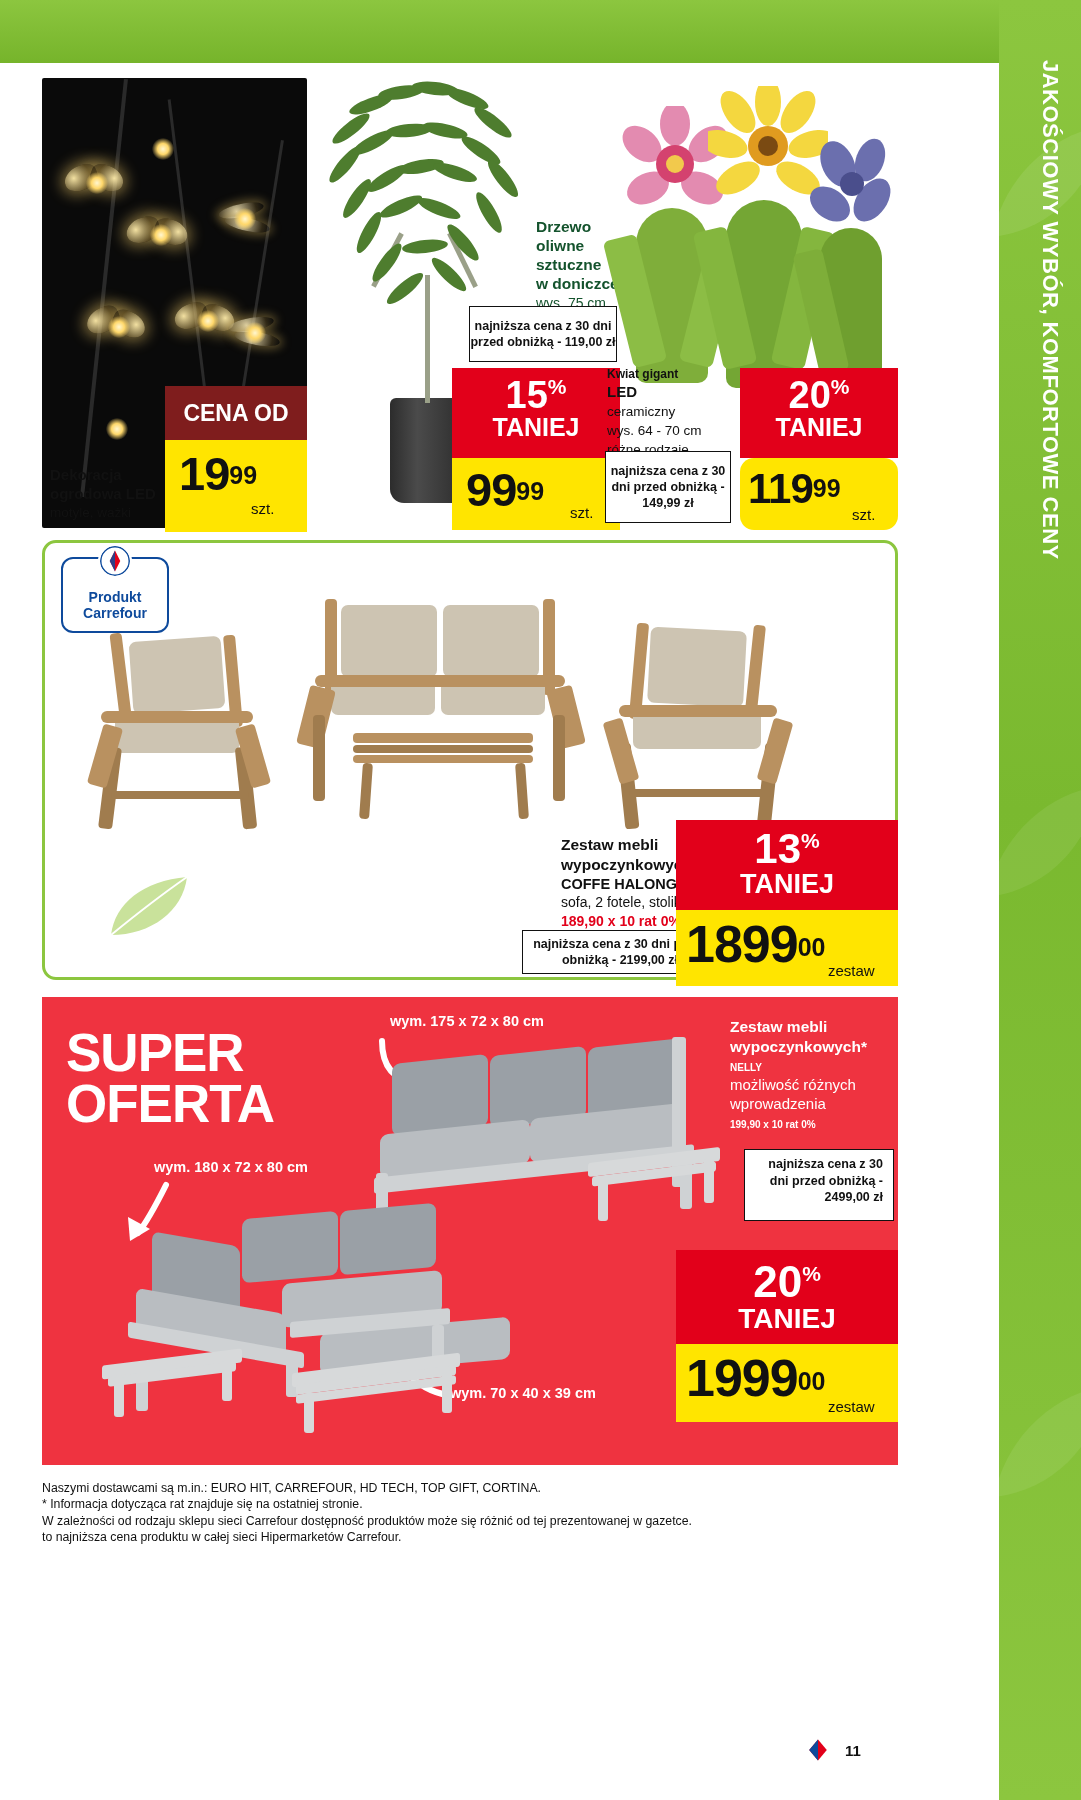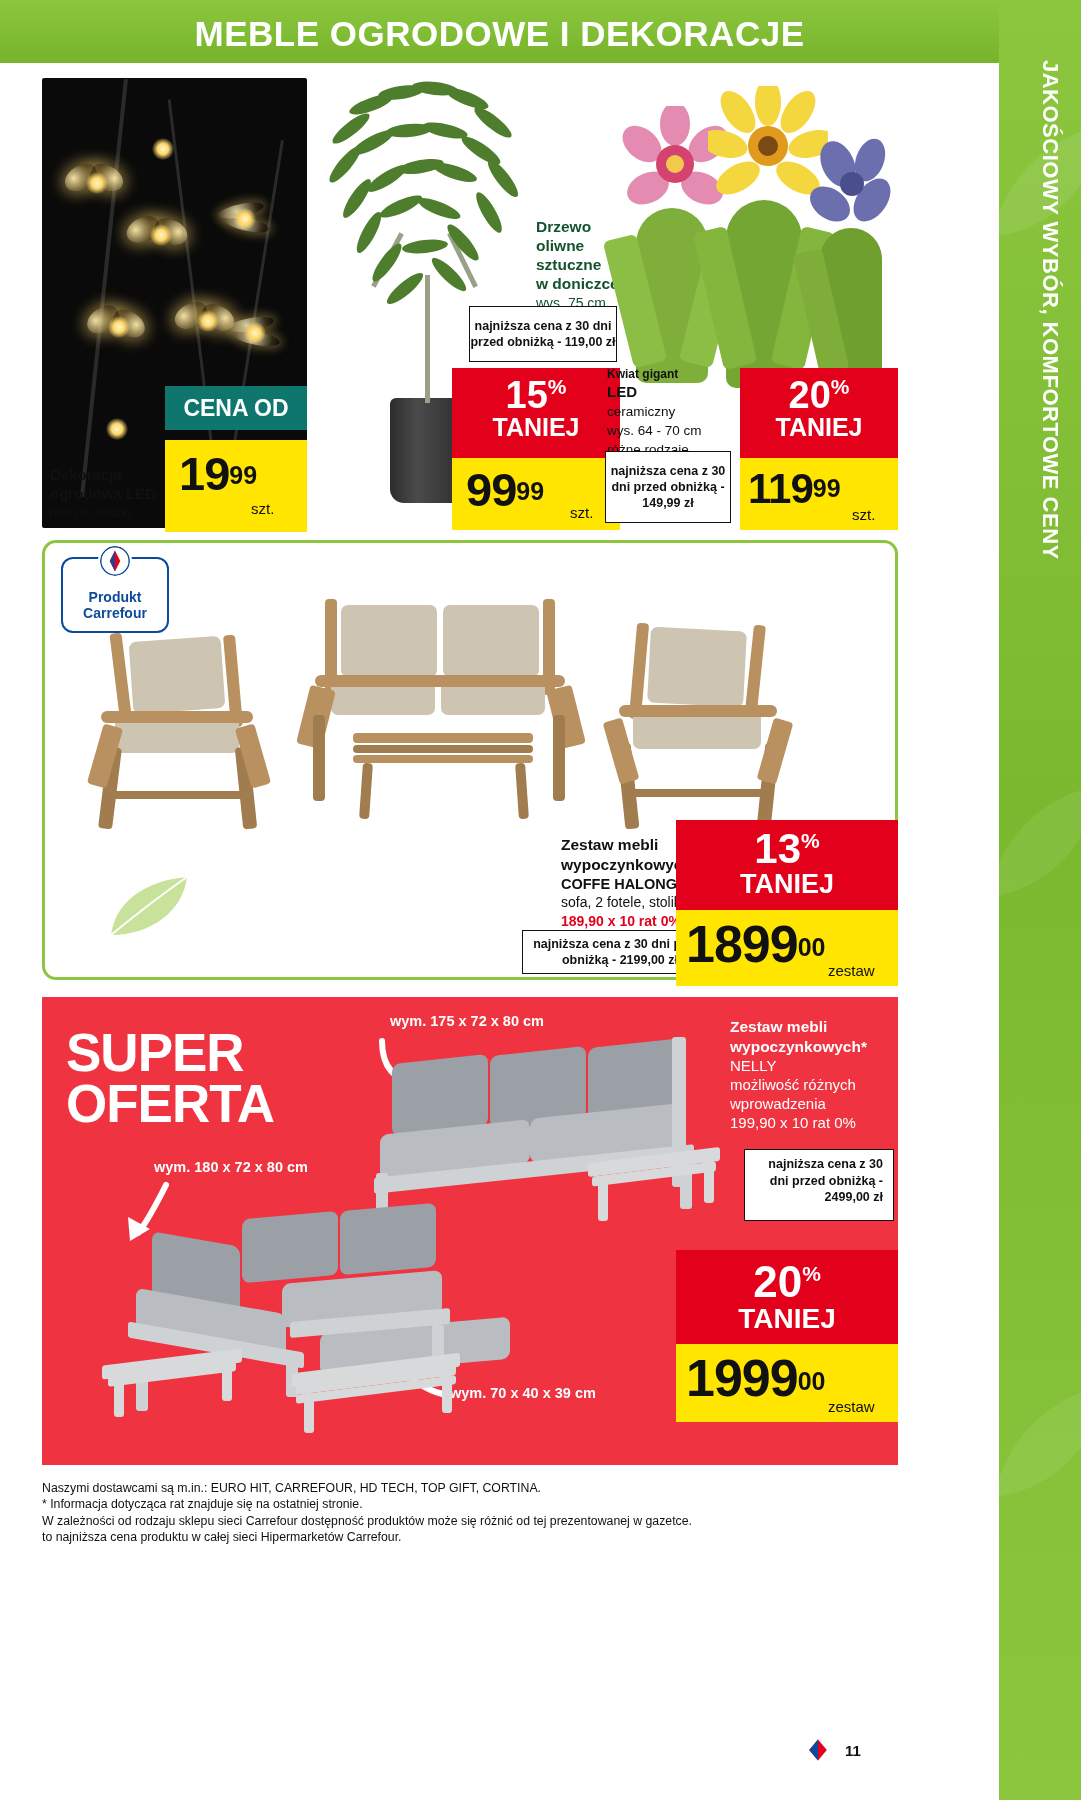--- a/index.html
+++ b/index.html
@@ -60,22 +60,22 @@
   .glow { position:absolute; width:22px; height:22px; border-radius:50%;
     background: radial-gradient(circle, #fff6cf 0%, #ffd86b 35%, rgba(255,190,60,0) 72%);
   }
   .cap-led {
     position:absolute; left:50px; top:466px; width:150px;
     font-size:14.5px; line-height:1.24; color:#111;
   }
   .cap-led b { font-size:15px; }
 
   .badge-cena-od {
-    position:absolute; left:165px; top:386px; width:142px; height:44px;
-    background:#0f766e; color:#fff; font-weight:bold; font-size:23px;
+    position:absolute; left:165px; top:386px; width:142px; height:54px;
+    background:#7f1d1d; color:#fff; font-weight:bold; font-size:23px;
     display:flex; align-items:center; justify-content:center;
   }
   .price-yellow-1 {
     position:absolute; left:165px; top:440px; width:142px; height:92px;
     background:#ffe500; color:#111;
   }
 
   .photo-tree {
     position:absolute; left:320px; top:80px; width:215px; height:430px;
   }
@@ -191,21 +191,21 @@
   }
   .dim-label {
     position:absolute; color:#fff; font-weight:bold; font-size:14.5px;
   }
   .arrow-svg { position:absolute; }
   .nelly-txt {
     position:absolute; left:688px; top:20px; width:170px;
     font-size:15px; line-height:1.27; color:#fff;
   }
   .nelly-txt .b1 { font-weight:bold; font-size:15.5px; }
-  .nelly-txt .b2 { font-weight:normal; font-size:15px; }
+  .nelly-txt .b2 { font-weight:bold; font-size:10px; }
   .box-lowest-4 {
     position:absolute; left:702px; top:152px; width:150px; height:72px;
     border:1.5px solid #111; background:#fff; color:#111;
     font-size:12.5px; font-weight:bold; line-height:1.32; text-align:right;
     padding:6px 10px 0 6px;
   }
   .sofa-g { position:absolute; background:#9aa0a6; border-radius:8px; }
   .sofa-l { position:absolute; background:#b9bdc1; border-radius:8px; }
   .frame-w { position:absolute; background:#cfd2d4; border-radius:3px; }
   .table-w { position:absolute; background:#d7d9da; border-radius:3px; }
@@ -235,21 +235,20 @@
     <svg class="leafdeco" style="left:-25px; top:780px;" viewBox="0 0 100 100">
       <path d="M10,90 C20,40 60,10 95,5 C90,50 55,85 10,90 Z" fill="#ffffff" opacity=".3"></path>
     </svg>
     <svg class="leafdeco" style="left:-18px; top:1380px;" viewBox="0 0 100 100">
       <path d="M10,90 C20,40 60,10 95,5 C90,50 55,85 10,90 Z" fill="#ffffff" opacity=".3"></path>
     </svg>
     <div class="side-text">JAKOŚCIOWY WYBÓR, KOMFORTOWE CENY</div>
   </div>
 
   <div class="header-band"></div>
-  <div class="header-title">MEBLE OGRODOWE I DEKORACJE</div>
 
   <div class="photo-led">
     <div class="branch" style="left:60px; top:0; width:4px; height:420px; transform:rotate(6deg);"></div>
     <div class="branch" style="left:150px; top:20px; width:3px; height:400px; transform:rotate(-7deg);"></div>
     <div class="branch" style="left:210px; top:60px; width:3px; height:370px; transform:rotate(9deg);"></div>
 
     <div class="bfly" style="left:22px; top:88px;">
       <div class="wing" style="left:0; top:0; transform:rotate(-22deg);"></div>
       <div class="wing" style="left:26px; top:0; transform:rotate(22deg) scaleX(-1);"></div>
       <div class="glow" style="left:22px; top:6px;"></div>
@@ -407,21 +406,21 @@
     <span class="sm">wys. 64 - 70 cm</span><br>
     <span class="sm">różne rodzaje</span>
   </div>
 
   <div class="box-lowest-2">najniższa cena z 30 dni przed obniżką - 149,99 zł</div>
 
   <div class="badge-red-pct" style="left:740px; top:368px; width:158px; height:90px; padding-top:8px;">
     <div class="pct"><span>20</span><sup>%</sup></div>
     <div class="tan">TANIEJ</div>
   </div>
-  <div class="price-yellow" style="left:740px; top:458px; width:158px; height:72px;">
+  <div class="price-yellow" style="left:740px; top:458px; width:158px; height:72px;border-radius:14px;">
     <div style="position:absolute; left:8px; top:10px;">
       <span class="pr-main" style="font-size:42px;">119</span><span class="pr-cent">99</span>
     </div>
     <div style="position:absolute; left:112px; top:48px;" class="pr-unit">szt.</div>
   </div>
 
   <div class="furn-block">
 
     <div class="carrefour-badge">
       <svg class="carrefour-logo" viewBox="0 0 40 40">

